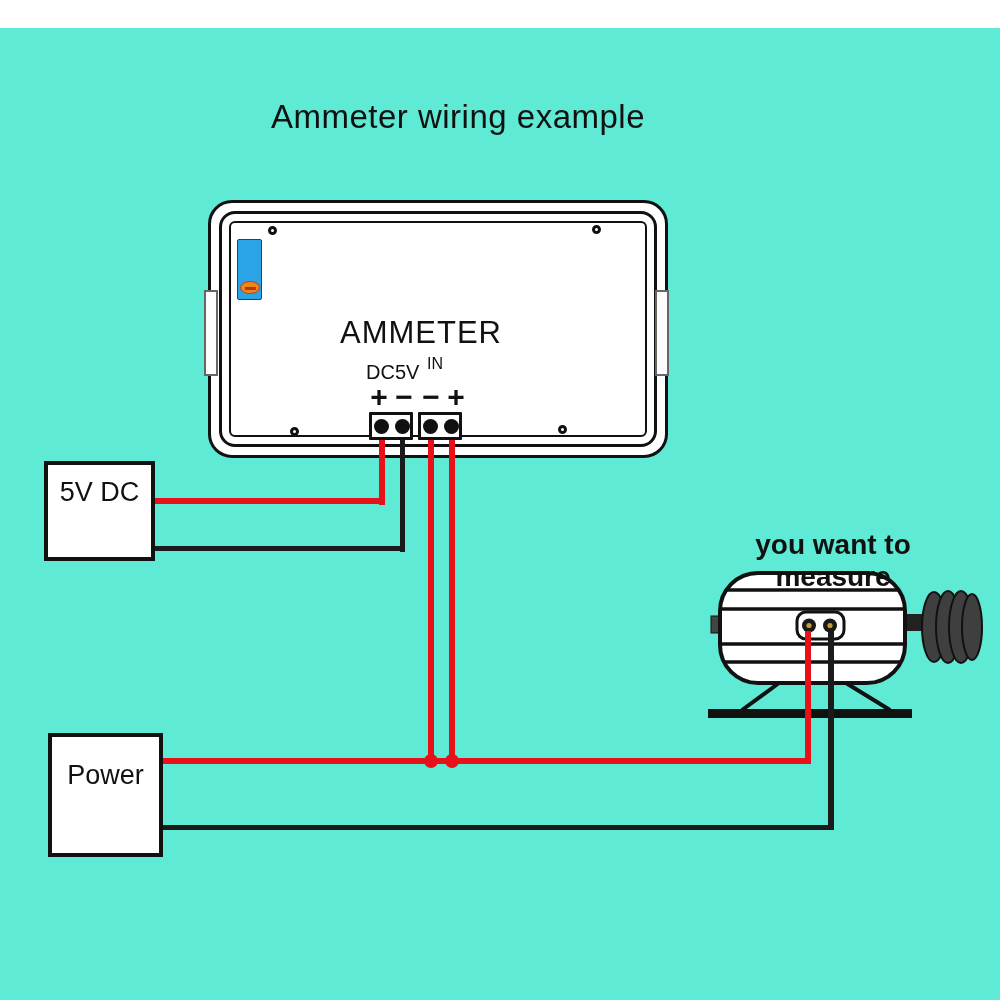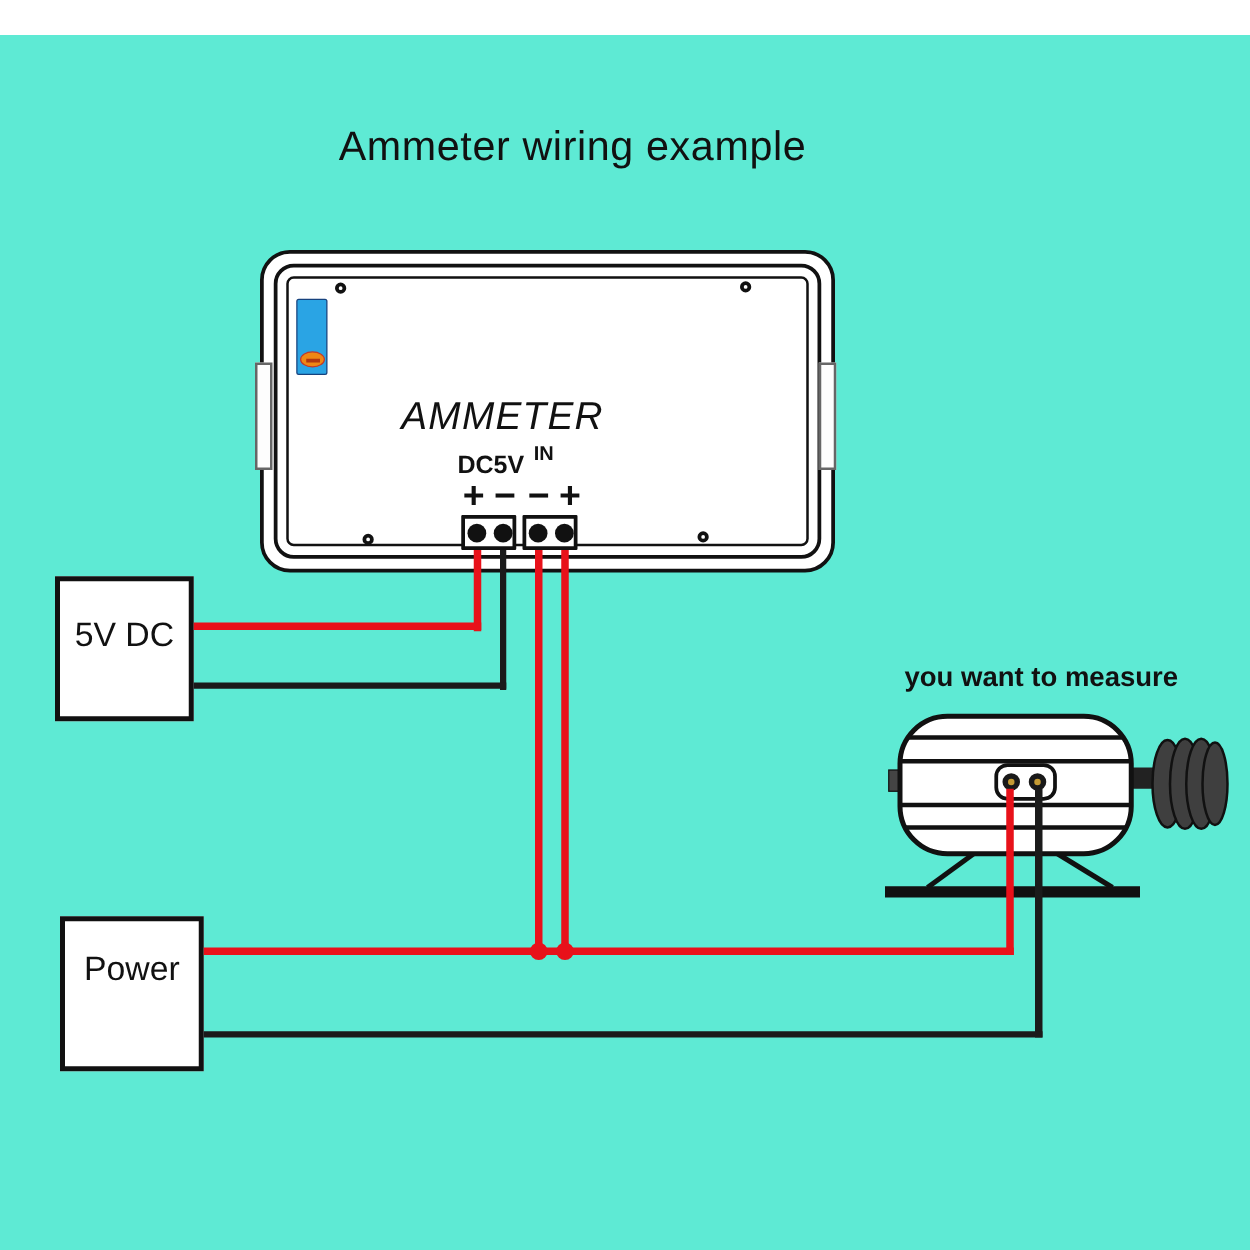--- a/index.html
+++ b/index.html
@@ -18,45 +18,45 @@
   .case.outer { left:208px; top:172px; width:460px; height:258px; border-radius:24px; }
   .case.mid   { left:219px; top:183px; width:438px; height:236px; border-radius:16px; }
   .case.inner { left:229px; top:193px; width:418px; height:216px; border-radius:6px; border-width:2px; }
   .screw { position:absolute; width:9px; height:9px; border:3px solid #111; border-radius:50%; background:#fff; z-index:2; }
   .tab { position:absolute; width:14px; height:86px; top:262px; border:2px solid #666; background:#fdfdfd; z-index:2; }
   .sticker { position:absolute; left:237px; top:211px; width:25px; height:61px;
     background:var(--sticker-blue,#2aa4e4); border:1px solid #16427e; border-radius:2px; z-index:2; }
   .seal { position:absolute; left:2px; top:41px; width:20px; height:13px; border-radius:50%;
     background:var(--sticker-orange,#ef8714); border:1px solid #c0392b; }
   .seal::after { content:""; position:absolute; left:4px; top:5px; width:11px; height:3px; background:#b3370f; }
-  .ammeter-label { left:321px; top:287px; width:200px; text-align:left;
-    font-size:31px; font-weight:500; letter-spacing:1px; z-index:3;font-style:italic; }
-  .grp-label { z-index:3; font-weight:700; }
+  .ammeter-label { left:321px; top:287px; width:200px; text-align:center;
+    font-size:31px; font-weight:500; letter-spacing:1px; z-index:3; }
+  .grp-label { z-index:3; font-weight:400; }
   .dc5v { left:366px; top:333px; font-size:20px; }
   .inlbl { left:427px; top:327px; font-size:16px; }
   .pol { position:absolute; width:24px; top:354px; text-align:center; font-size:30px;
     font-weight:700; line-height:30px; z-index:3; }
   .tblock { position:absolute; top:384px; width:44px; height:28px; border:3px solid #111;
     background:#fff; border-radius:1px; z-index:5; }
   .pin { position:absolute; width:15px; height:15px; top:391px; border-radius:50%; background:#111; z-index:6; }
   
   .wire { position:absolute; z-index:4; }
   .red { background:var(--wire-red,#e8111a); }
   .blk { background:var(--wire-black,#1b1b1b); }
   .jdot { position:absolute; width:14px; height:14px; border-radius:50%;
     background:var(--wire-red,#e8111a); z-index:6; }
   
   .lbox { position:absolute; border:4px solid #111; background:#fff; z-index:3;
     text-align:center; font-size:27px; font-weight:500; }
-  .supply { left:44px; top:433px; width:111px; height:116px; padding-top:20px; line-height:46px; }
+  .supply { left:44px; top:433px; width:111px; height:100px; padding-top:4px; line-height:46px; }
   .power  { left:48px; top:705px; width:115px; height:124px; padding-top:16px; line-height:45px; }
   .load-title { left:716px; top:454px; width:200px; text-align:center;
     font-size:36px; font-weight:700; z-index:3; }
   .load-sub { left:708px; top:501px; width:250px; text-align:center;
-    font-size:22px; font-weight:700; z-index:3; }
+    font-size:28px; font-weight:700; z-index:3; }
   .motor-svg { position:absolute; left:680px; top:535px; z-index:2; }
 </style>
 </head>
 <body>
 
 <div class="canvas">
 
   <div class="abs title">Ammeter wiring example</div>
 
   <div>

